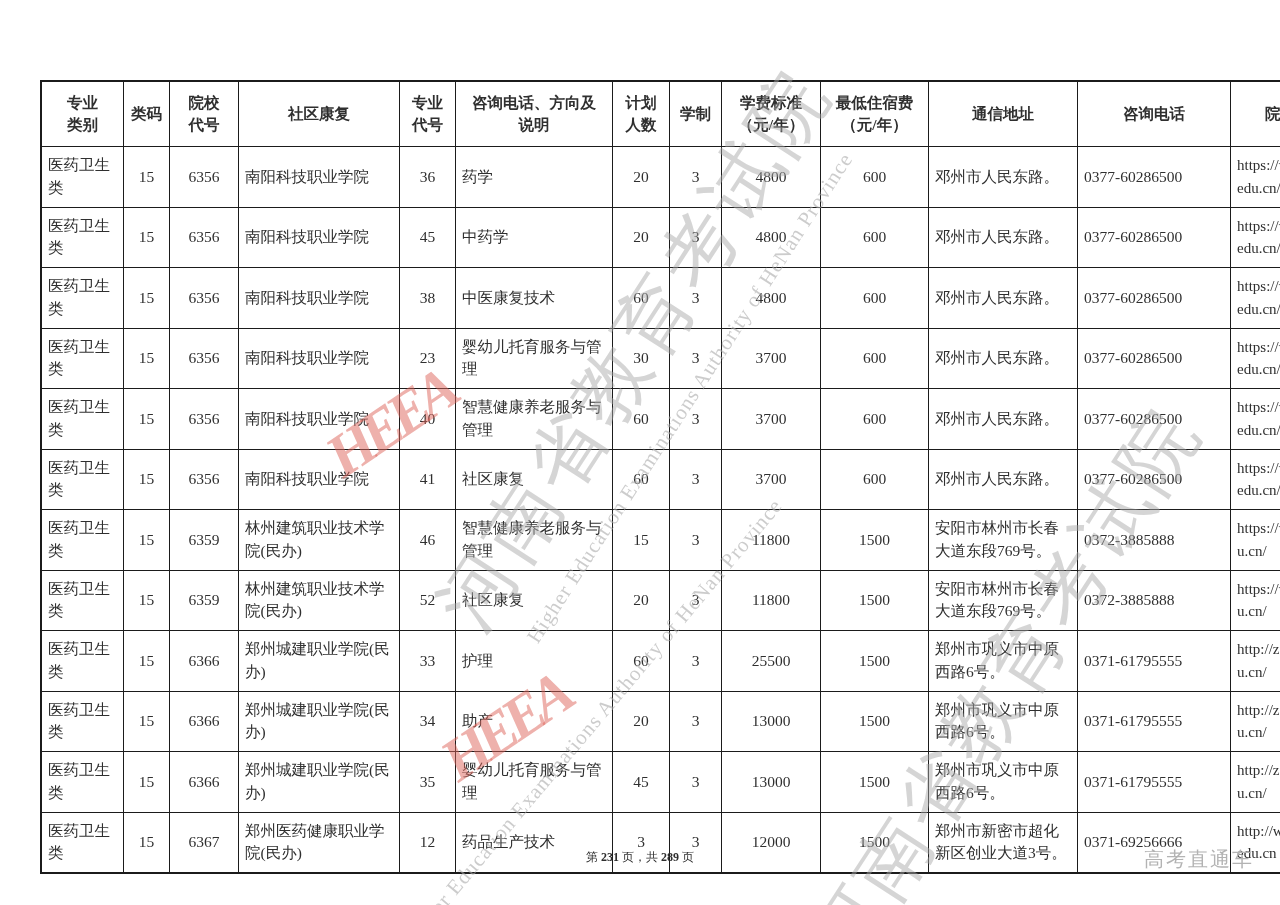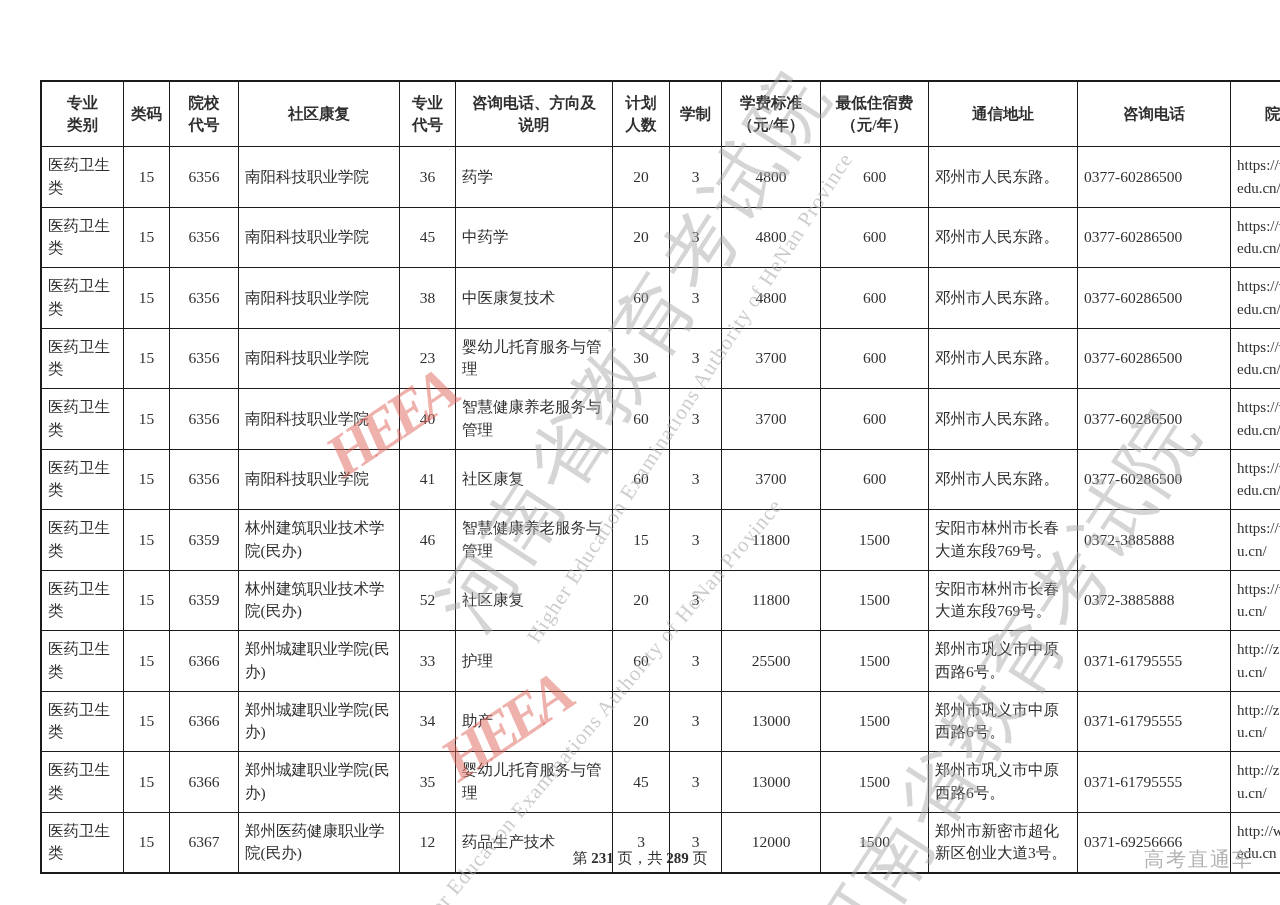--- a/index.html
+++ b/index.html
@@ -71,21 +71,21 @@
   .wm.en1 { left:690px; top:398px; transform:translate(-50%,-50%) rotate(-57deg); }
   .wm.cn2 { left:1005px; top:688px; transform:translate(-50%,-50%) rotate(-57deg); }
   .wm.en2 { left:592px; top:724px; transform:translate(-50%,-50%) rotate(-50deg); }
   .wm.logo1 { left:390px; top:424px; transform:translate(-50%,-50%) rotate(-34deg); }
   .wm.logo2 { left:505px; top:728px; transform:translate(-50%,-50%) rotate(-34deg); }
 
   
   .page-info {
     position:absolute; left:0; top:849px; width:100%;
     text-align:center;
-    font-size:15px; color:#2e2e2e;
+    font-size:12px; color:#2e2e2e;
     z-index:8;
     font-family:Liberation Serif, serif;
   }
   .page-info .num { font-weight:bold; }
   .brand {
     position:absolute; top:846px; right:26px;
     font-size:20px; color:#b3b3b3;
     letter-spacing:2px;
     z-index:8;
   }

